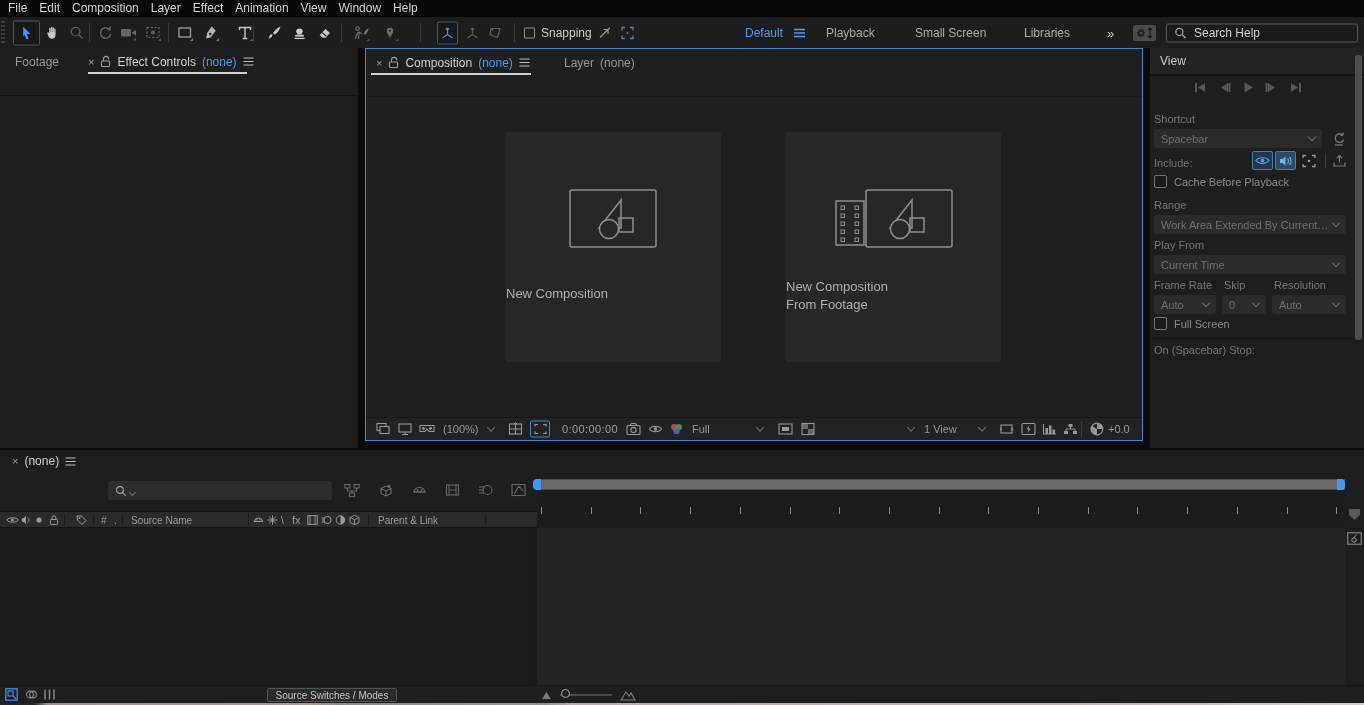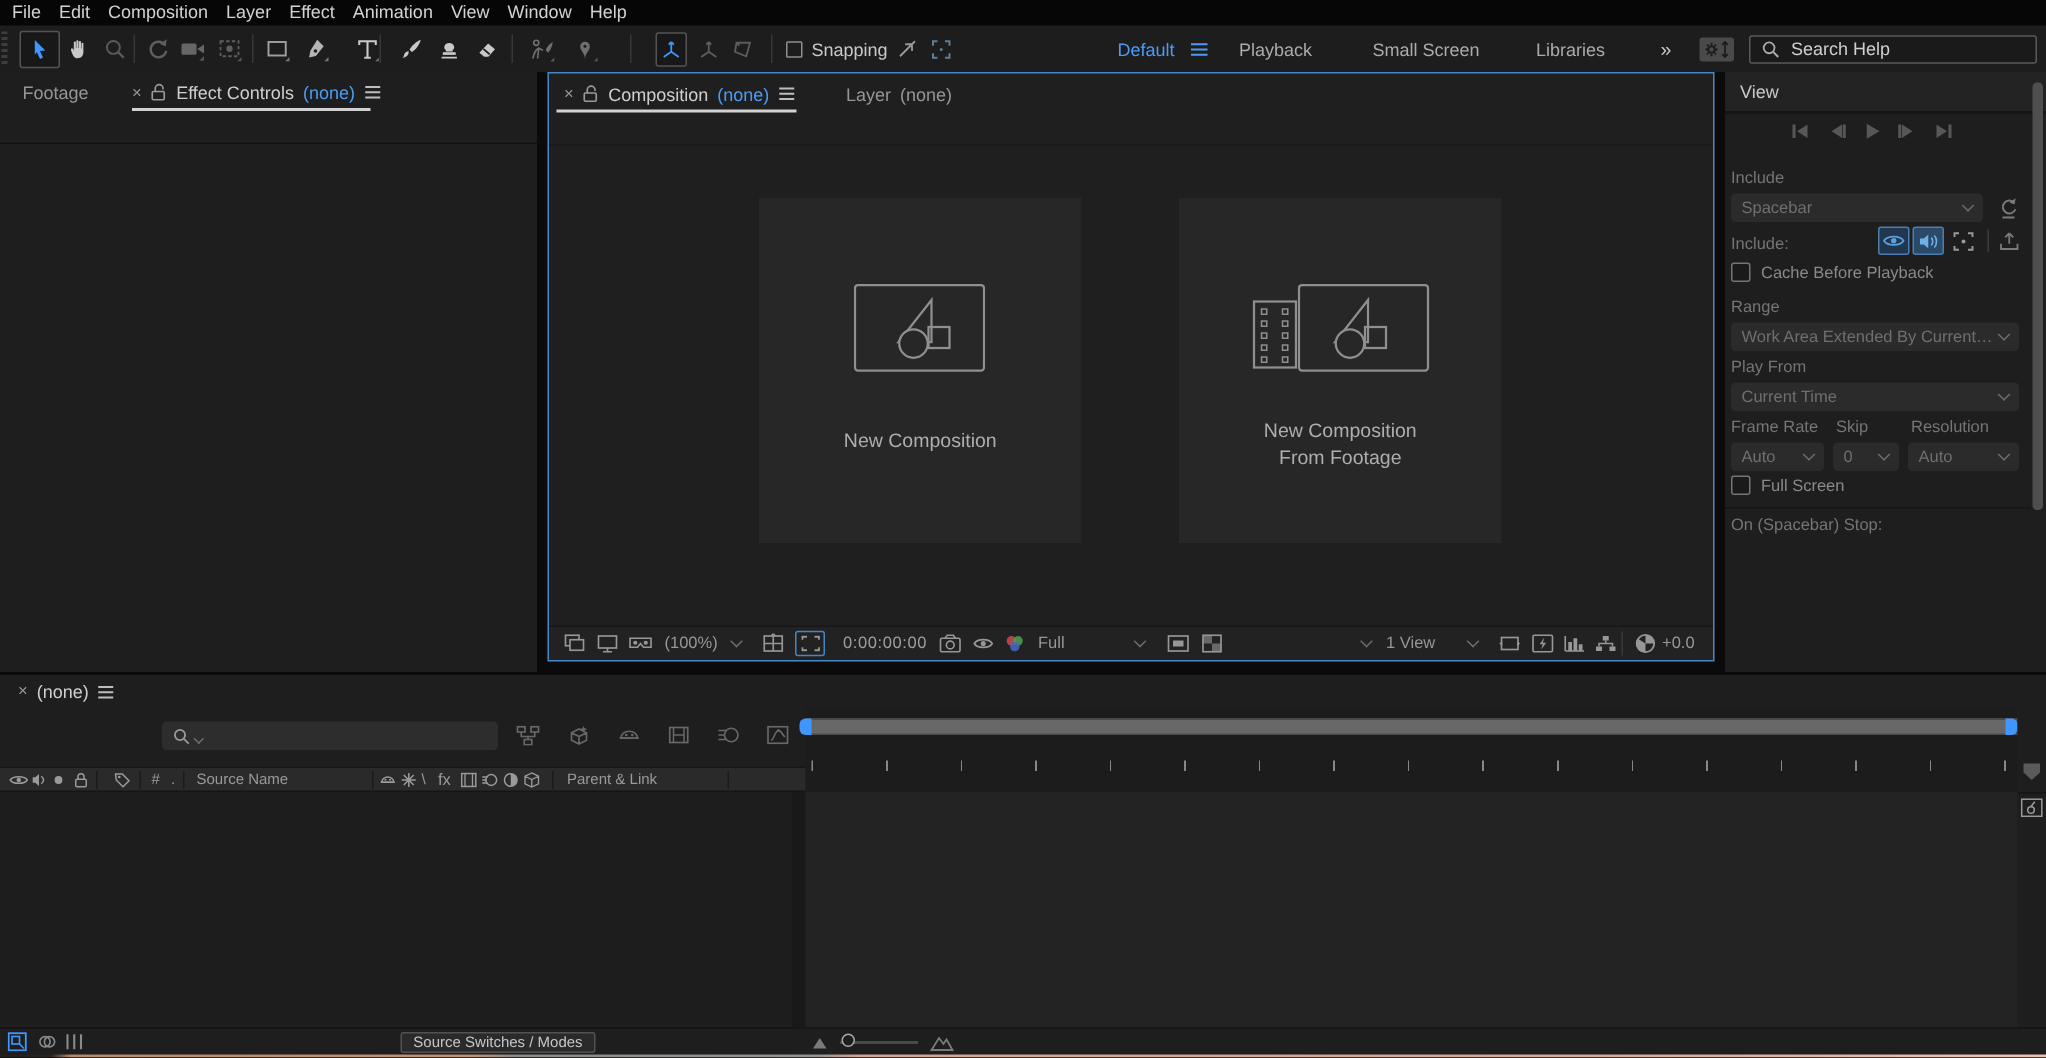--- a/index.html
+++ b/index.html
@@ -23,21 +23,21 @@
 .tabrow{position:absolute;left:0;top:0;width:100%;height:27px}
 .tabgrp{position:absolute;display:flex;align-items:center;gap:6px;height:27px}
 .tabname{font-size:12px;color:#cfcfcf;white-space:nowrap}
 .tabname.inactive{color:#969696}
 .none-blue{font-size:12px;color:#4b9cf5;white-space:nowrap}
 .none-gray{font-size:12px;color:#969696;white-space:nowrap}
 .xicon{font-size:11px;color:#9a9a9a}
 .underline{position:absolute;height:2px;background:#d2d2d2;top:24px}
 .hline{position:absolute;left:0;width:100%;height:1px;background:#131313}
 .card{position:absolute;width:215px;height:230px;background:#272727;top:83px}
-.cardlabel{position:absolute;width:100%;text-align:center;font-size:13px;color:#aeaeae;line-height:18px}
+.cardlabel{position:absolute;width:100%;text-align:left;font-size:13px;color:#aeaeae;line-height:18px}
 #statusbar{position:absolute;left:0;bottom:0;width:100%;height:23px;background:#222;border-top:1px solid #171717}
 .sb{position:absolute;top:50%;transform:translateY(-50%);color:#979797;font-size:11px;white-space:nowrap}
 .chev{display:inline-block;width:6px;height:6px;border-right:1.3px solid #8a8a8a;border-bottom:1.3px solid #8a8a8a;transform:rotate(45deg)}
 .chev.dim{border-color:#6e6e6e}
 .sb.chev{transform:translateY(-75%) rotate(45deg)}
 .dd .chev{margin-top:-3px}
 .rsec{height:28px;background:#232323;border-bottom:2px solid #151515;display:flex;align-items:center;padding:0 10px;color:#c9c9c9;font-size:12px}
 .rlabel{position:absolute;font-size:11px;color:#757575;white-space:nowrap}
 .dd{position:absolute;height:19px;background:#2b2b2b;border-radius:3px;display:flex;align-items:center;padding:0 7px;font-size:11px;color:#6f6f6f}
 .ddtext{flex:1;overflow:hidden;white-space:nowrap}
@@ -437,21 +437,21 @@
         </svg>
       <svg width="14" height="13" viewBox="0 0 14 13">
           <path d="M1.5 2 V11" stroke="#575757" stroke-width="2"></path>
           <path d="M3 2 L10 6.5 L3 11 Z" fill="#575757"></path>
         </svg>
       <svg width="14" height="13" viewBox="0 0 14 13">
           <path d="M2 2 L9 6.5 L2 11 Z" fill="#575757"></path>
           <path d="M11 2 V11" stroke="#575757" stroke-width="2"></path>
         </svg>
     </div>
-    <span class="rlabel" style="left:4px;top:37px">Include</span>
+    <span class="rlabel" style="left:4px;top:37px">Shortcut</span>
     <div class="dd" style="left:4px;top:53px;width:168px">
       <span class="ddtext">Spacebar</span>
       <span class="chev dim"></span>
     </div>
     <svg width="15" height="15" viewBox="0 0 15 15" style="position:absolute;left:181px;top:55px">
         <path d="M11.8 4.2 A4.3 4.3 0 1 0 12.6 8.5" fill="none" stroke="#7a7a7a" stroke-width="1.3"></path>
         <path d="M12.8 1.2 L12 5.4 L8.6 4 Z" fill="#7a7a7a"></path>
         <line x1="4" y1="14" x2="12" y2="14" stroke="#7a7a7a" stroke-width="1.2"></line>
       </svg>
     <span class="rlabel" style="left:4px;top:81px">Include:</span>

